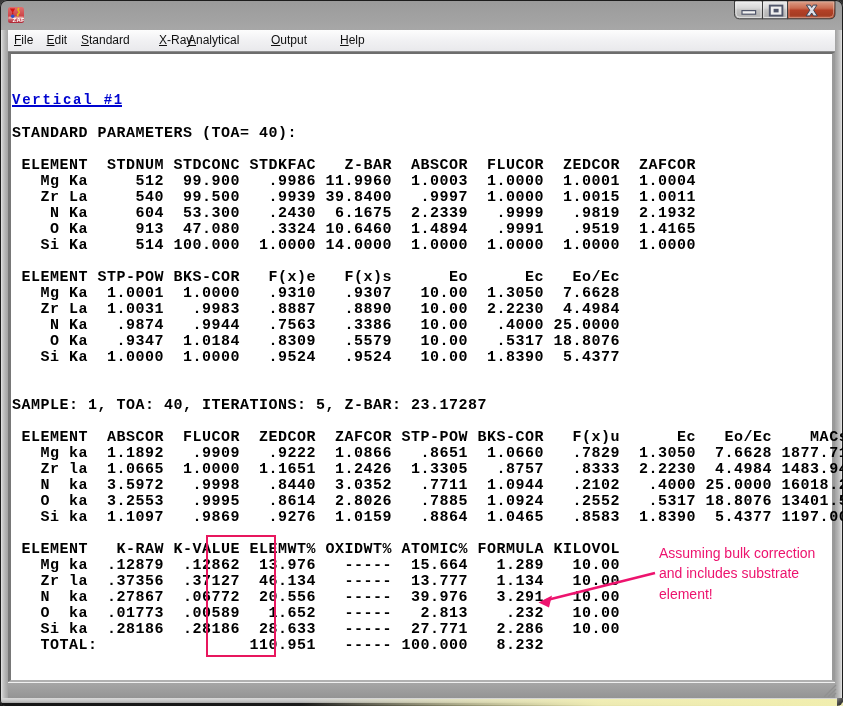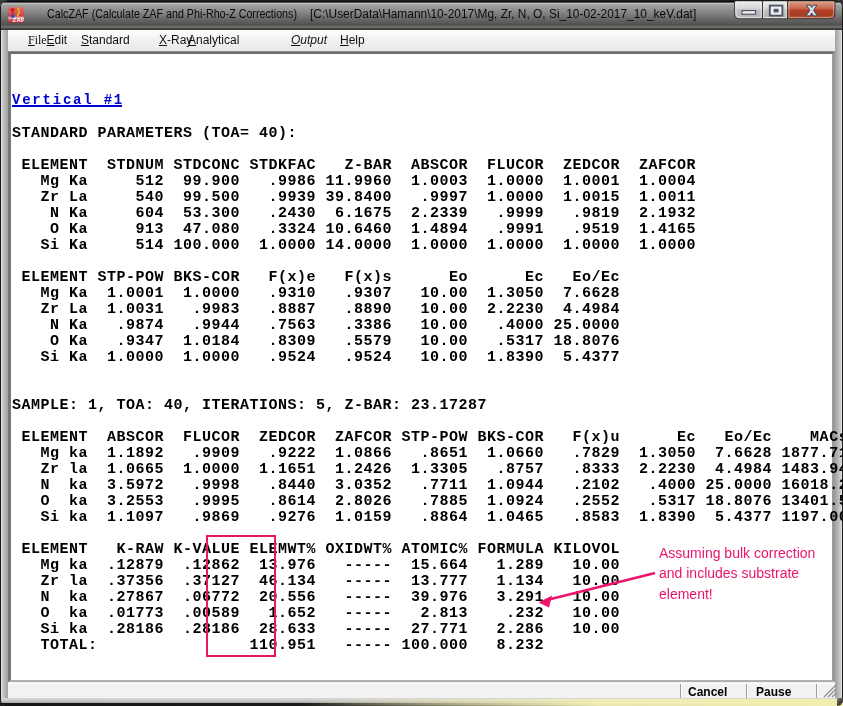--- a/index.html
+++ b/index.html
@@ -103,24 +103,20 @@
 </style>
 </head>
 <body>
 
   <div class="corner" style="left:0;top:0;width:12px;height:12px;background:#3a3a3a;"></div>
   <div class="corner" style="right:0;top:0;width:12px;height:12px;background:#2c2c2c;"></div>
   <div class="corner" style="left:0;bottom:0;width:14px;height:12px;background:#1b1b1b;"></div>
   <div class="corner" style="right:0;bottom:0;width:14px;height:10px;background:#efecb4;"></div>
 
   <div id="win">
-    <div id="titlebar">
-      <div class="tspan" id="t1" style="left:46px;transform:scaleX(0.8925);">CalcZAF (Calculate ZAF and Phi-Rho-Z Corrections)</div>
-      <div class="tspan" id="t2" style="left:309.4px;transform:scaleX(0.9926);">[C:\UserData\Hamann\10-2017\Mg, Zr, N, O, Si_10-02-2017_10_keV.dat]</div>
-    </div>
 
     <svg width="110" height="22" viewBox="0 0 110 22" style="left:733px;top:1px;z-index:5;">
       <defs>
         <linearGradient id="gbtn" x1="0" y1="0" x2="0" y2="1">
           <stop offset="0" stop-color="#efefef"></stop>
           <stop offset="0.4" stop-color="#d7d7d7"></stop>
           <stop offset="0.5" stop-color="#c3c3c3"></stop>
           <stop offset="0.85" stop-color="#b4b4b4"></stop>
           <stop offset="1" stop-color="#c8c8c8"></stop>
         </linearGradient>
@@ -162,27 +158,27 @@
       <text x="4.6" y="14.8" font-size="6" font-weight="bold" fill="#fff" font-family="Liberation Sans" letter-spacing="0.2">ZAF</text>
     </svg>
 
     <svg width="16" height="14" viewBox="0 0 16 14" style="left:822px;top:684px;z-index:5;">
       <line x1="2" y1="13" x2="14" y2="1" stroke="#909090" stroke-width="1.3"></line>
       <line x1="6" y1="13" x2="14" y2="5" stroke="#909090" stroke-width="1.3"></line>
       <line x1="10" y1="13" x2="14" y2="9" stroke="#909090" stroke-width="1.3"></line>
     </svg>
 
     <div id="menubar">
-      <span class="mi" style="left:20px;font-family:Liberation Serif, serif;"><u>F</u>ile</span>
+      <span class="mi" style="left:6px;"><u>F</u>ile</span>
       <span class="mi" style="left:38.5px;"><u>E</u>dit</span>
       <span class="mi" style="left:73px;"><u>S</u>tandard</span>
       <span class="mi" style="left:151px;"><u>X</u>-Ray</span>
       <span class="mi" style="left:180px;"><u>A</u>nalytical</span>
       <span class="mi" style="left:245px;margin-top:20px;"><u>R</u>un</span>
-      <span class="mi" style="left:283px;font-style:italic;"><u>O</u>utput</span>
+      <span class="mi" style="left:263px;"><u>O</u>utput</span>
       <span class="mi" style="left:332px;"><u>H</u>elp</span>
     </div>
 
     <div id="leftframe"></div>
     <div id="rightframe"></div>
     <div id="formarea">
       <div id="textbox"></div>
     </div>
 
     <div id="heading">Vertical #1</div>
@@ -226,25 +222,18 @@
 
     <div id="annot">Assuming bulk correction
 and includes substrate
 element!</div>
 
     <svg width="130" height="40" viewBox="0 0 130 40" style="left:533px;top:568px;z-index:4;">
       <line x1="122" y1="5" x2="12" y2="32.5" stroke="#ed136e" stroke-width="2.6"></line>
       <polygon points="5.5,34.5 19,27.5 16,39.5" fill="#ed136e"></polygon>
     </svg>
 
-    <div id="statusbar">
-      <div class="sdiv" style="left:672px;"></div>
-      <div class="sdiv" style="left:738px;"></div>
-      <div class="sdiv" style="left:808px;"></div>
-      <span class="stext" style="left:680px;">Cancel</span>
-      <span class="stext" style="left:748px;">Pause</span>
-    </div>
 
     <div id="bottomband"></div>
     <div id="darkedge"></div>
     <div id="yellowband"></div>
     <div id="darkcorner"></div>
   </div>
 
 </body></html>

